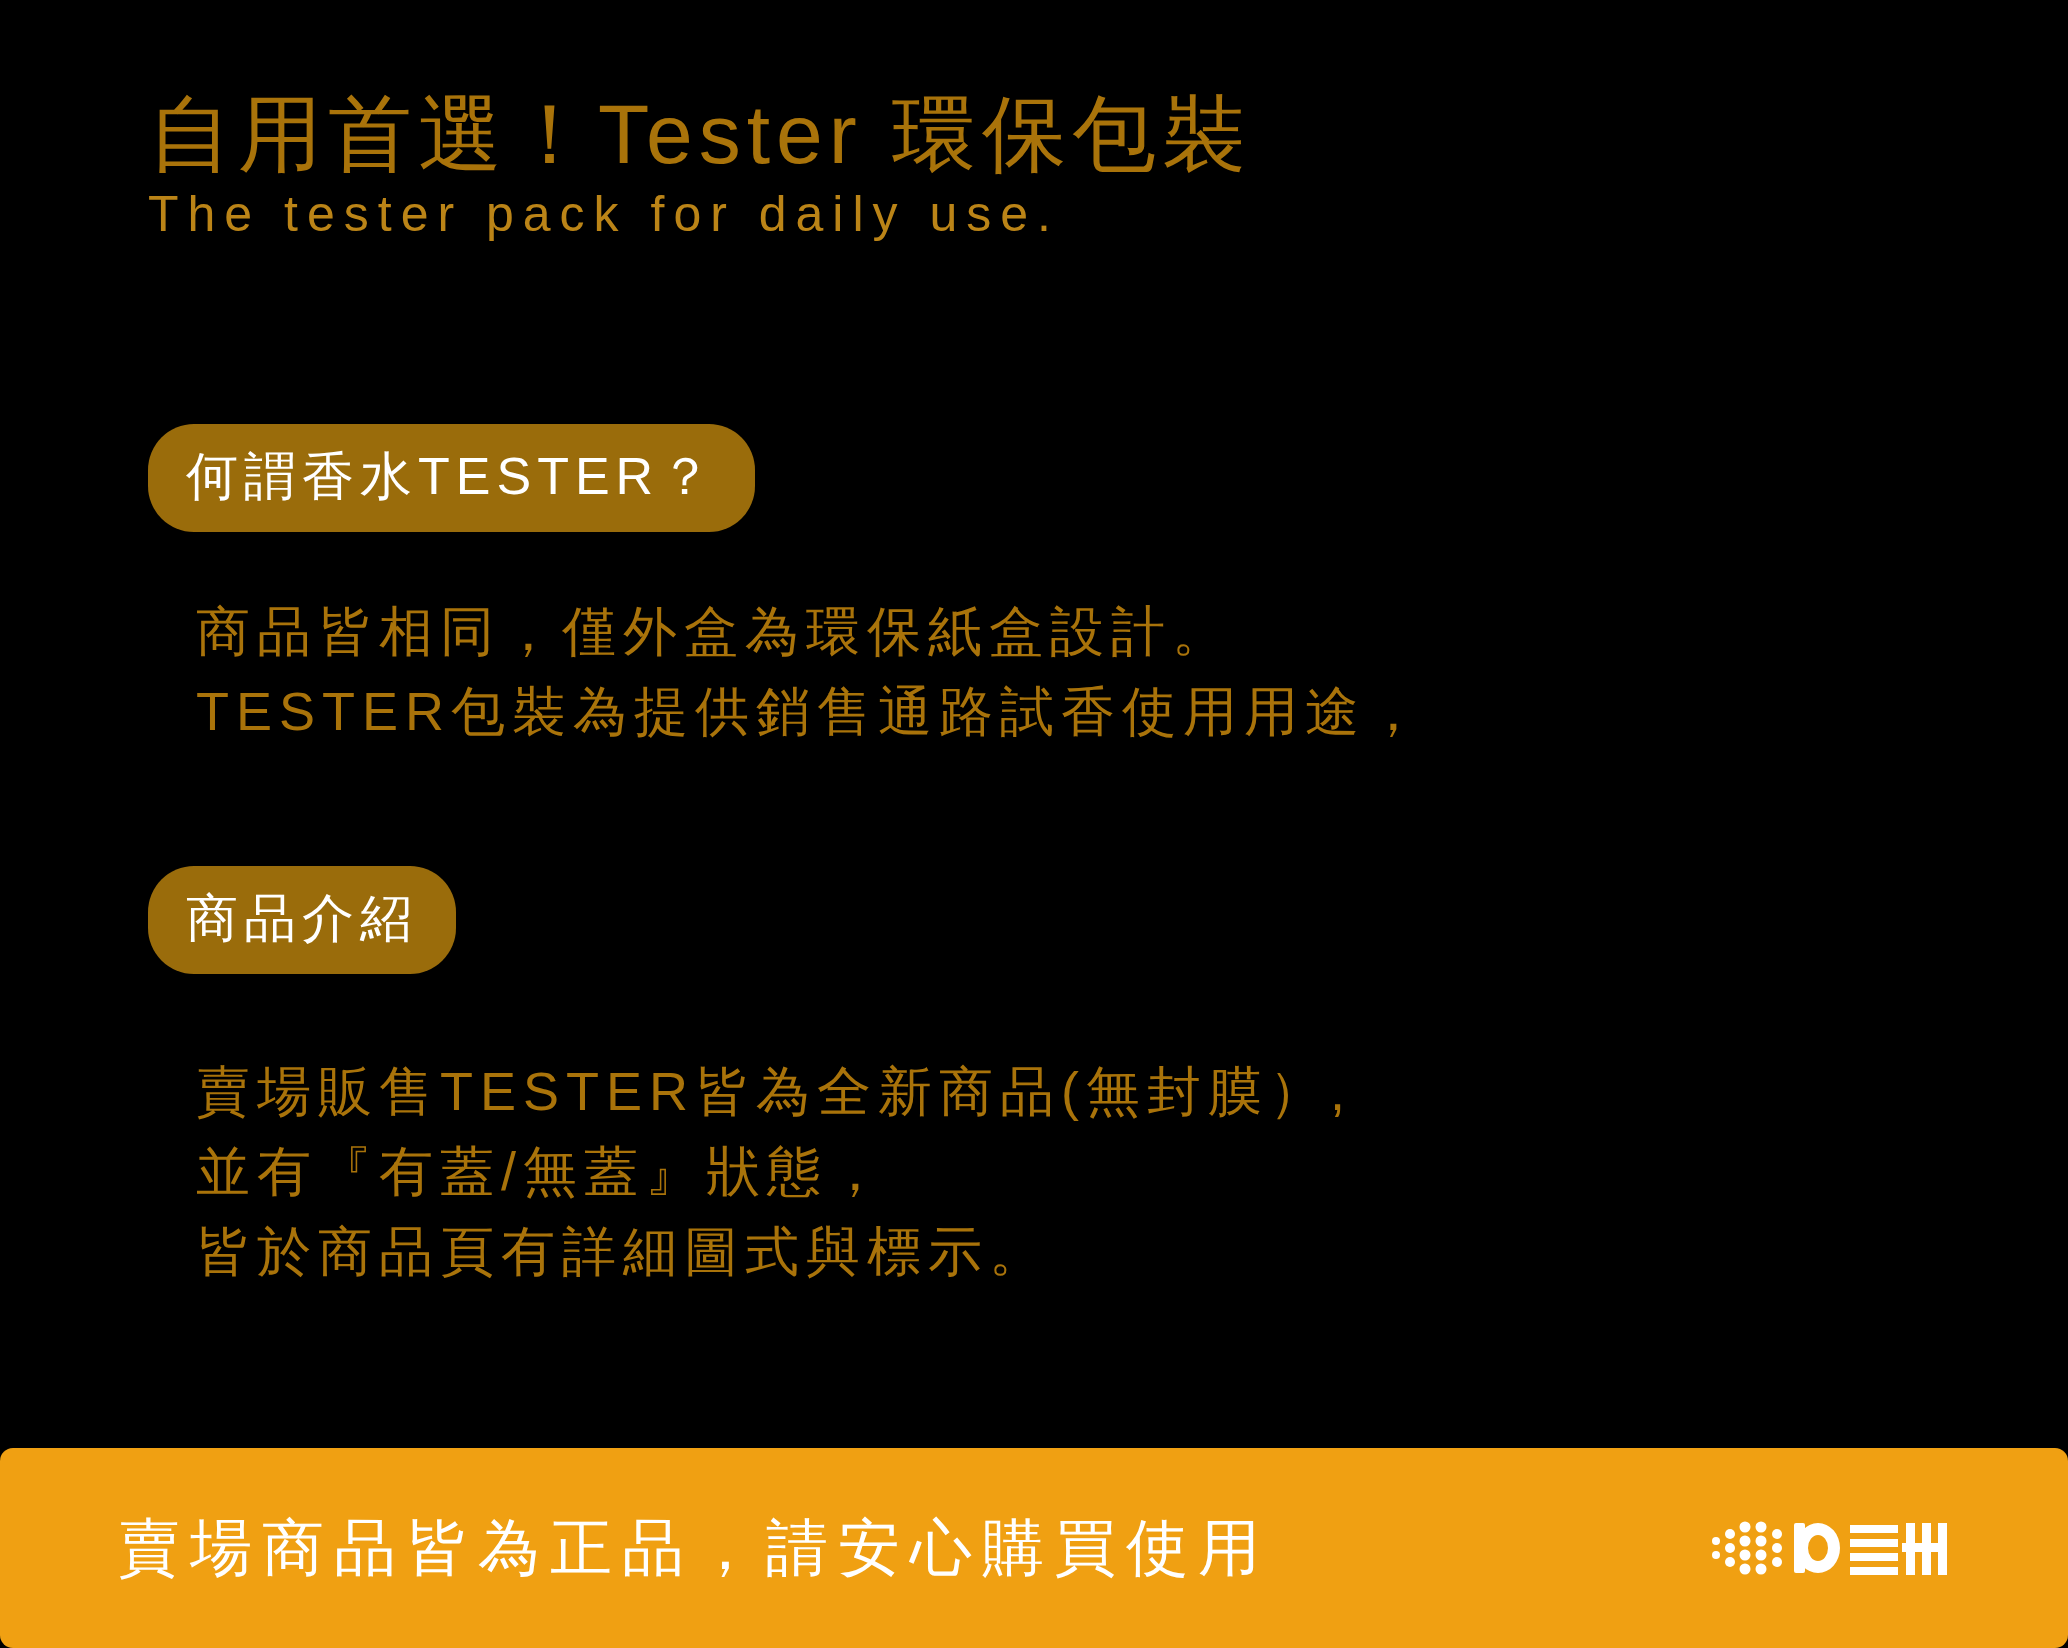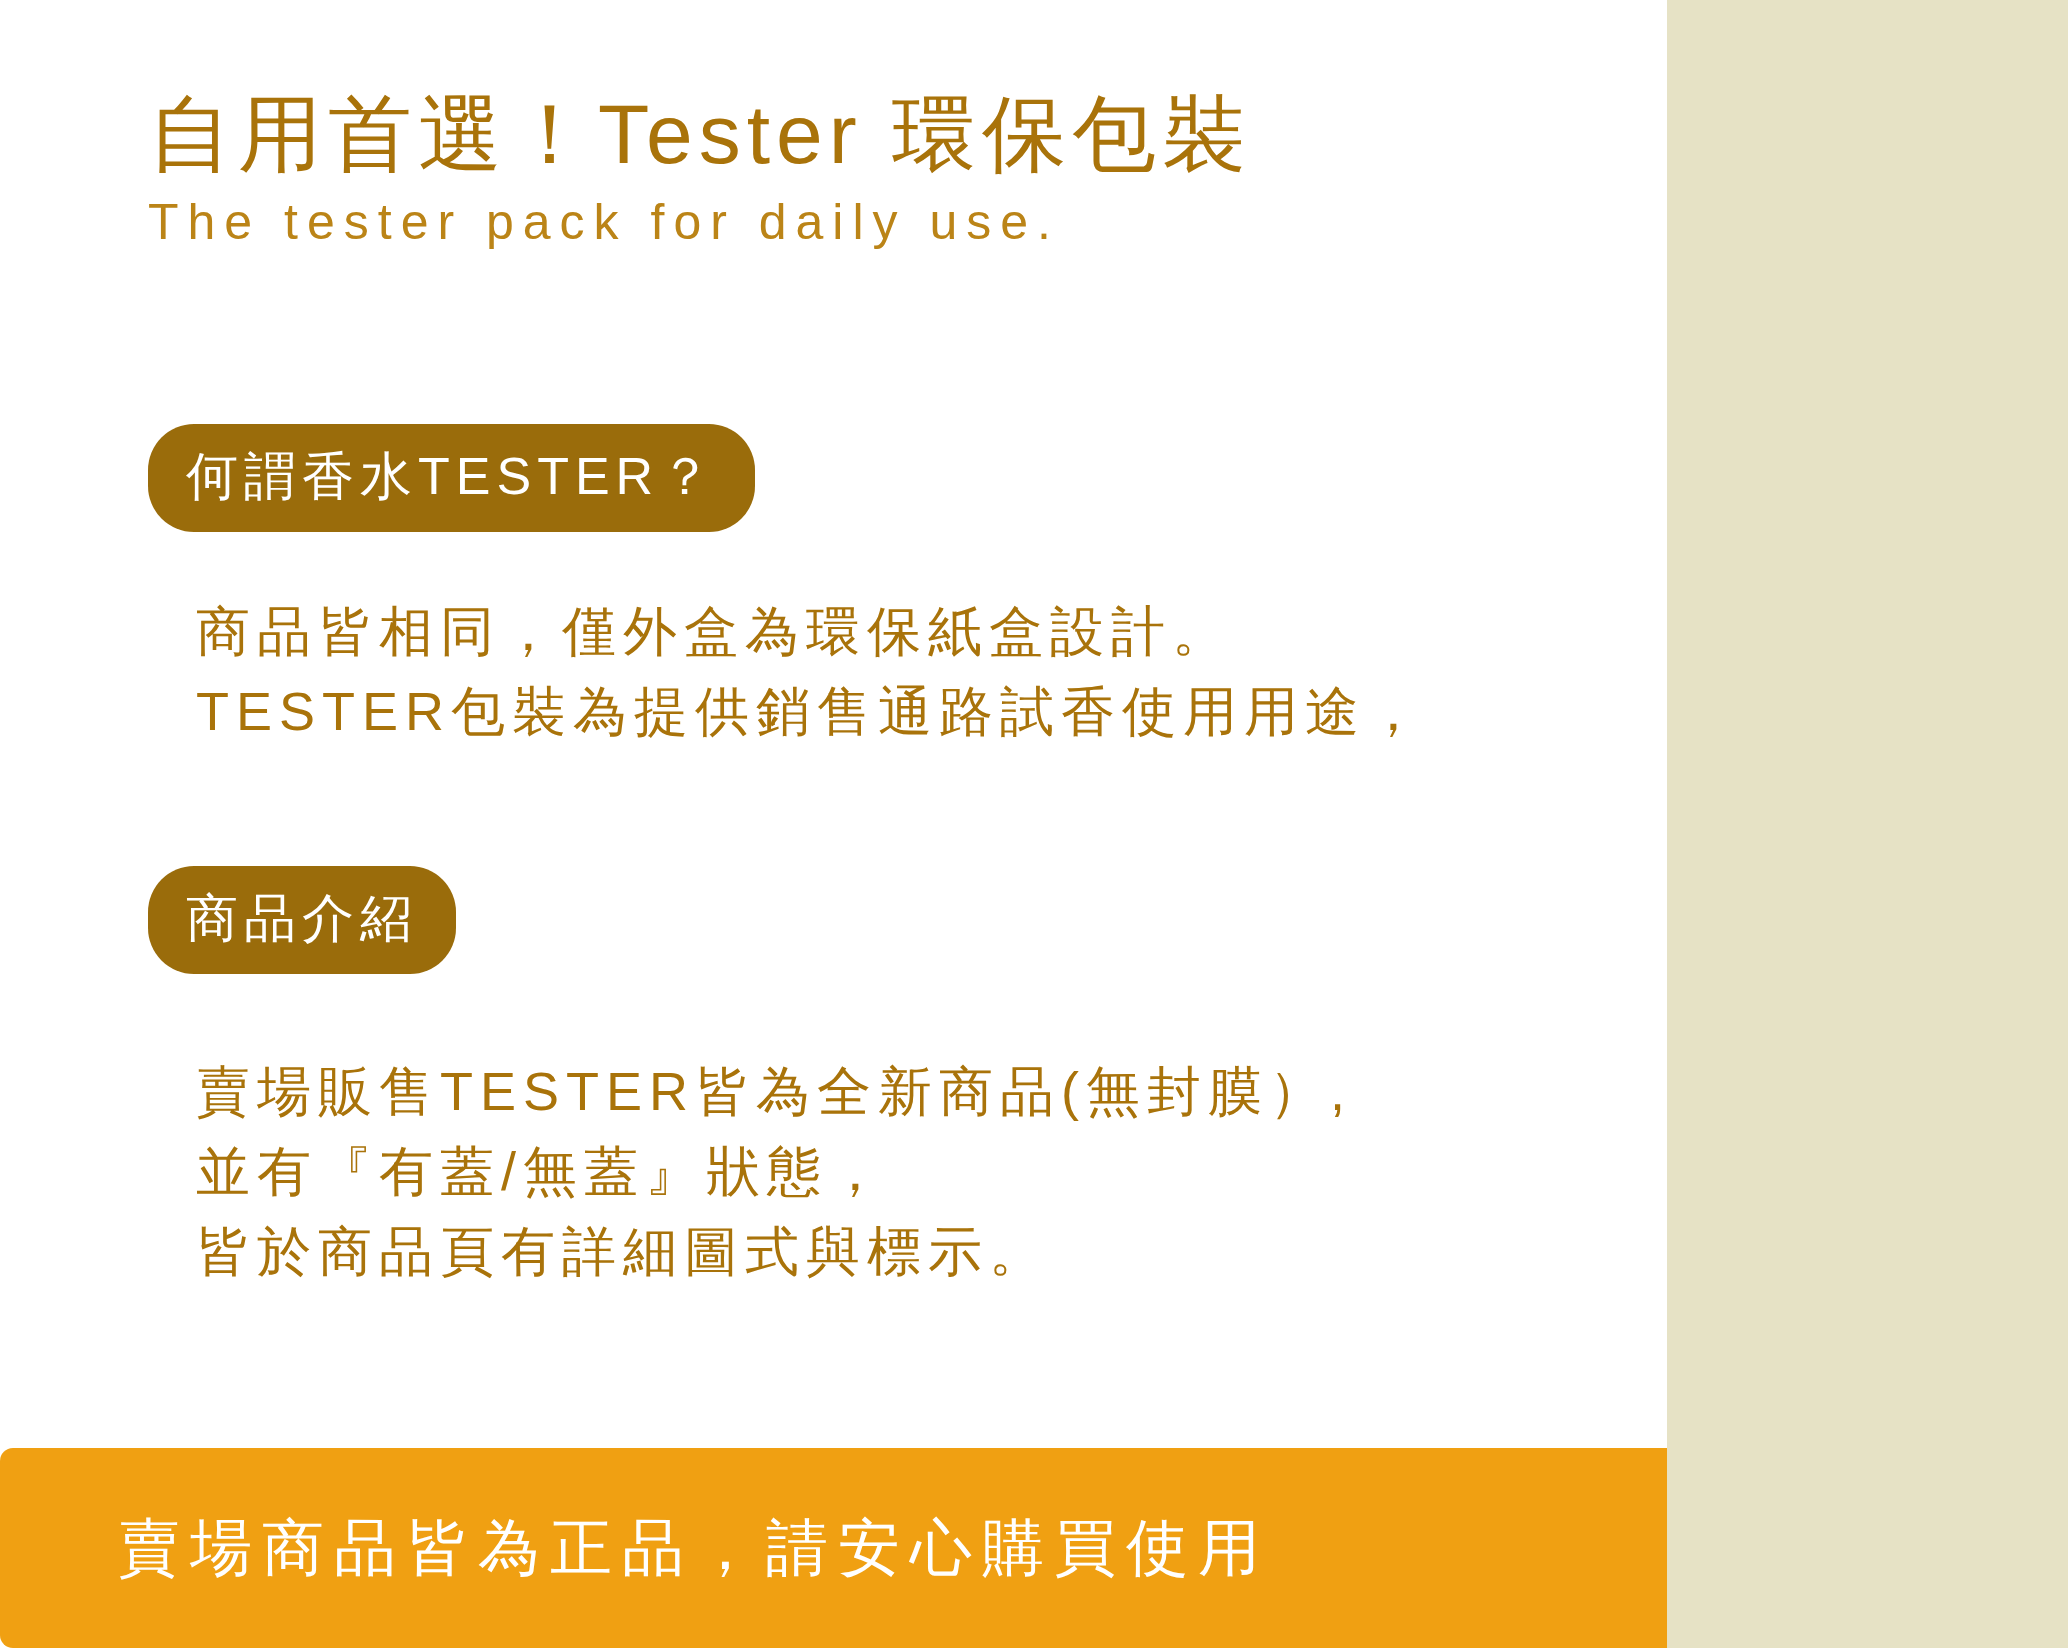--- a/index.html
+++ b/index.html
@@ -9,43 +9,43 @@
     height: 1648px;
     overflow: hidden;
   }
   body {
     font-family: "Liberation Sans", "DejaVu Sans", sans-serif;
     background: #e6e2c5;
     position: relative;
   }
   .page {
     position: relative;
-    width: 1667px;
+    width: 2068px;
     height: 1648px;
-    background: #ffffff;
+    background: #000000;
     overflow: hidden;
   }
 
   
   .header {
     position: absolute;
     left: 148px;
     top: 92px;
     width: 1800px;
   }
   .title {
     font-size: 84px;
     line-height: 1.02;
     letter-spacing: 6px;
     color: #a9730a;
     font-weight: 400;
     white-space: nowrap;
   }
   .subtitle {
-    margin-top: 18px;
+    margin-top: 10px;
     font-size: 50px;
     line-height: 1.05;
     letter-spacing: 9px;
     color: #bb8417;
     font-weight: 400;
     white-space: nowrap;
   }
 
   
   .pill {

